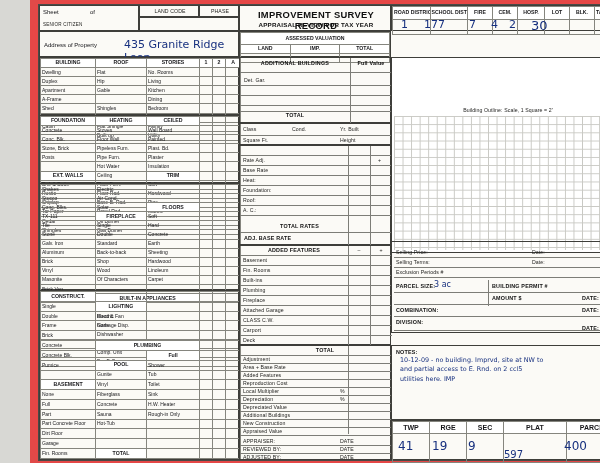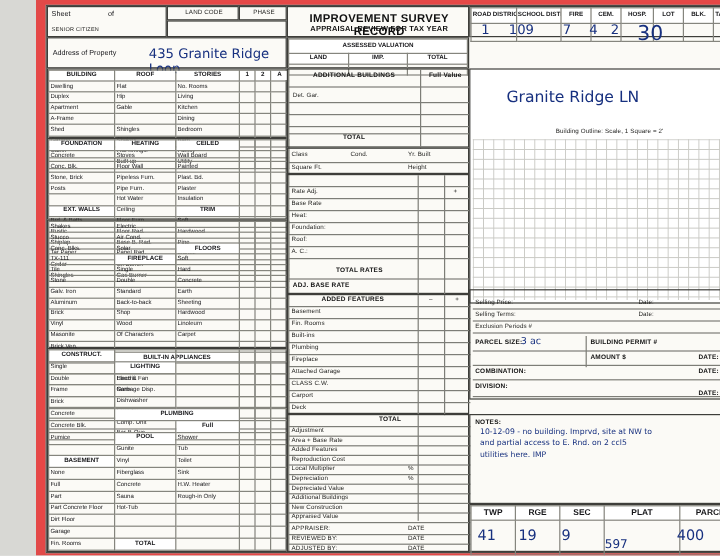--- a/index.html
+++ b/index.html
@@ -80,25 +80,25 @@
           <td></td>
           <td></td>
           <td></td>
           <td></td>
         </tr>
       </tbody>
         </table>
     </div>
 
     <div class="abs bigink" style="left:362px;top:13px;font-size:11px;">1</div>
-    <div class="abs bigink" style="left:385px;top:13px;font-size:11px;">109</div>
+    <div class="abs bigink" style="left:385px;top:13px;font-size:11px;">177</div>
     <div class="abs bigink" style="left:430px;top:13px;font-size:11px;">7</div>
     <div class="abs bigink" style="left:452px;top:13px;font-size:11px;">4</div>
     <div class="abs bigink" style="left:470px;top:13px;font-size:11px;">2</div>
-    <div class="abs bigink" style="left:492px;top:13px;font-size:17px;">30</div>
+    <div class="abs bigink" style="left:492px;top:13px;font-size:13px;">30</div>
 
 
     <div class="abs bx" style="left:0;top:26px;width:200px;height:26px;">
       <div class="abs lbl6" style="left:4px;top:10px;">Address of Property</div>
       <div class="abs bigink" style="left:84px;top:6px;font-size:11px;">435 Granite Ridge Loop</div>
     </div>
 
     <div class="abs bx" style="left:200px;top:26px;width:152px;height:26px;">
       <table class="grid">
         <tbody>
@@ -770,21 +770,20 @@
       <div class="abs lbl" style="left:100px;top:93px;">DATE</div>
       <div class="abs lbl" style="left:3px;top:101px;">REVIEWED BY:</div>
       <div class="abs lbl" style="left:100px;top:101px;">DATE</div>
       <div class="abs lbl" style="left:3px;top:109px;">ADJUSTED BY:</div>
       <div class="abs lbl" style="left:100px;top:109px;">DATE</div>
       <div class="abs" style="left:0;top:99px;width:152px;height:1px;background:#7d7d77;"></div>
       <div class="abs" style="left:0;top:107px;width:152px;height:1px;background:#7d7d77;"></div>
     </div>
 
     <div class="abs bx" style="left:352px;top:52px;width:232px;height:196px;background:#fff;">
-      <div class="abs bigink" style="left:30px;top:16px;font-size:13px;">Granite Ridge LN</div>
       <div class="abs lbl ctr" style="left:0;top:50px;width:232px;">Building Outline:  Scale,  1 Square = 2'</div>
       <div class="plat" style="left:2px;top:58px;width:228px;height:134px;">
         <div class="platgrid"></div>
       </div>
     </div>
 
     <div class="abs bx" style="left:352px;top:236px;width:212px;height:92px;">
       <div class="abs lbl" style="left:4px;top:8px;">Selling Price:</div>
       <div class="abs lbl" style="left:140px;top:8px;">Date:</div>
       <div class="abs" style="left:2px;top:15px;width:228px;height:1px;background:#7d7d77;"></div>

